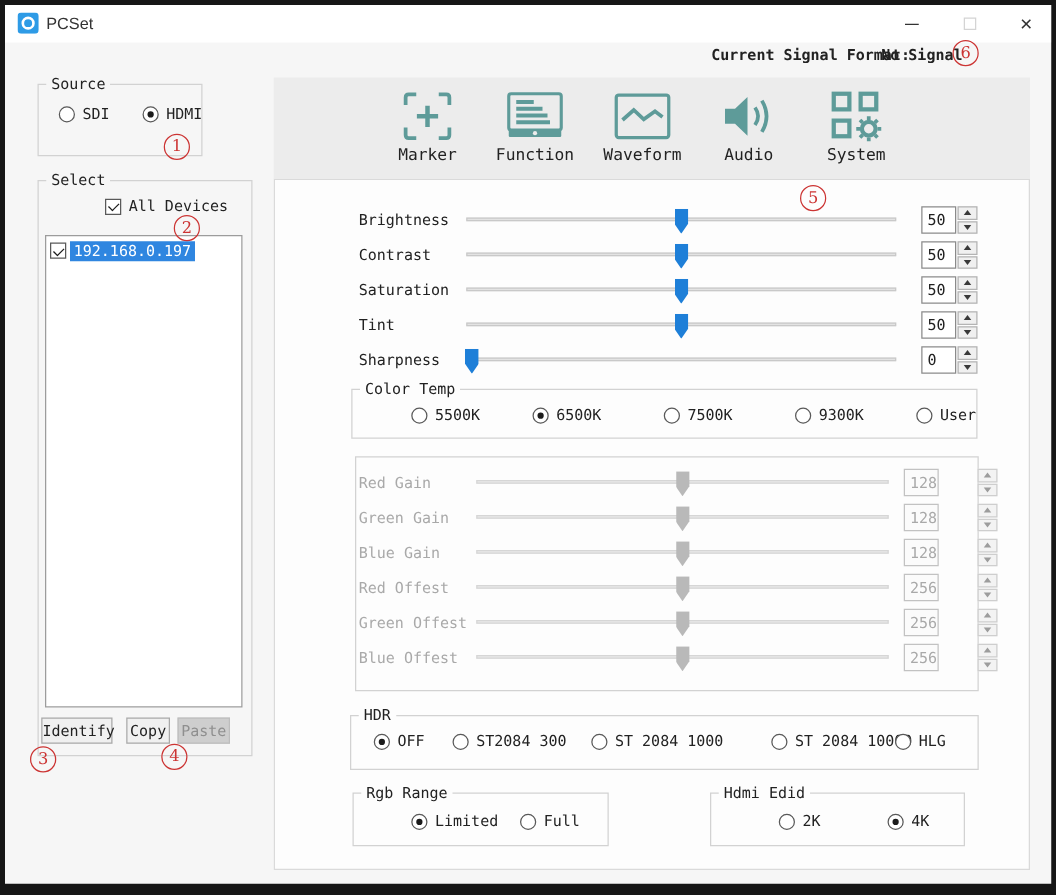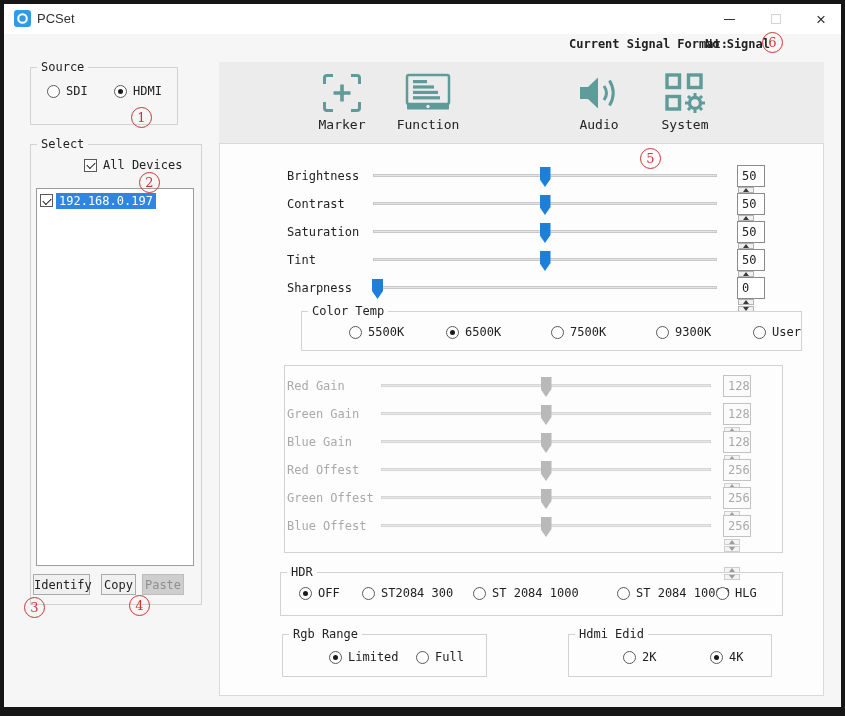--- a/index.html
+++ b/index.html
@@ -64,21 +64,21 @@
   
   .panel { position:absolute; left:215px; top:139px; width:605px; height:553px; background:#fdfdfd; border:1px solid #dadada; }
 
   .srow { position:absolute; left:0; width:100%; height:24px; }
   .slabel { position:absolute; left:67px; top:0; line-height:24px; }
   .track { position:absolute; left:153px; top:10px; width:344px; height:3px; background:#e3e3e3; border:1px solid #c9c9c9; }
   .handle { position:absolute; top:-8px; width:11px; height:20px; background:#1e7fd8;
             clip-path:polygon(0 0,100% 0,100% 60%,50% 100%,0 60%); }
   .handle.v50 { left:calc(50% - 5.5px); }
   .handle.v0 { left:-2px; }
-  .spin { position:absolute; left:517px; top:1px; display:flex; height:22px;flex-direction:column; }
+  .spin { position:absolute; left:517px; top:1px; display:flex; height:22px; }
   .spin .num { width:28px; height:22px; border:1px solid #8a8a8a; background:#fff; line-height:20px; padding-left:4px; }
   .arrows { width:16px; height:22px; display:flex; flex-direction:column; margin-left:1px; }
   .arrows span { flex:1; background:#f0f0f0; border:1px solid #b4b4b4; display:flex; align-items:center; justify-content:center; }
   .arrows span + span { margin-top:1px; }
   .au::after { content:""; border-left:3.5px solid transparent; border-right:3.5px solid transparent; border-bottom:4.5px solid #3a3a3a; }
   .ad::after { content:""; border-left:3.5px solid transparent; border-right:3.5px solid transparent; border-top:4.5px solid #3a3a3a; }
 
   .srow.dim .slabel { color:#a9a9a9; }
   .srow.dim .track { left:161px; width:330px; background:#e8e8e8; border-color:#d6d6d6; }
   .srow.dim .handle { background:#b9b9b9; }
@@ -113,21 +113,21 @@
         </span>
     <span class="winbtn btn-close">
           <span class="close-glyph">×</span>
         </span>
   </div>
 
   <span class="signal-label">Current Signal Format:</span>
   <span class="signal-value">No Signal</span>
   <span class="ann" style="left:758px; top:28px;">6</span>
 
-  <div class="group" style="left:26px; top:63px; width:148px; height:58px;">
+  <div class="group" style="left:26px; top:63px; width:132px; height:58px;">
     <span class="group-label">Source</span>
     <span class="radio-item" style="left:16px; top:16px;">
       <span class="radio"></span>
       <span class="radio-label">SDI</span>
     </span>
     <span class="radio-item" style="left:83px; top:16px;">
       <span class="radio checked"></span>
       <span class="radio-label">HDMI</span>
     </span>
   </div>
@@ -172,20 +172,29 @@
           <rect class="tf" x="10" y="8" width="14" height="3.2"></rect>
           <rect class="tf" x="10" y="13.4" width="21" height="3.2"></rect>
           <rect class="tf" x="10" y="18.8" width="25" height="3.2"></rect>
           <rect class="tf" x="10" y="24.2" width="27" height="3.2"></rect>
           <rect class="tf" x="4" y="31.5" width="42" height="6" rx="1"></rect>
           <circle cx="25" cy="34.5" r="1.7" fill="#ececec"></circle>
         </svg>
       </span>
       <div class="tlabel">Function</div>
     </div>
+    <div class="tab" style="left:257px;">
+      <span class="ticon">
+        <svg viewBox="0 0 50 40" width="50" height="40">
+          <rect class="tk" x="4" y="3" width="42" height="34" rx="2" stroke-width="2.6"></rect>
+          <path class="tk" stroke-width="3" d="M9 23 L18 15 L26 22.5 L35 16 L41 20.5"></path>
+        </svg>
+      </span>
+      <div class="tlabel">Waveform</div>
+    </div>
     <div class="tab" style="left:342px;">
       <span class="ticon">
         <svg viewBox="0 0 48 44" width="48" height="44">
           <path class="tf" d="M5 16 H13 L23 6.5 V37.5 L13 28 H5 Z"></path>
           <path class="tk" stroke-width="3" d="M29 15 Q34 22 29 29"></path>
           <path class="tk" stroke-width="3" d="M34.5 9.5 Q42 22 34.5 34.5"></path>
         </svg>
       </span>
       <div class="tlabel">Audio</div>
     </div>
@@ -265,21 +274,21 @@
           </div>
       <div class="spin">
         <span class="num">0</span>
         <span class="arrows">
               <span class="au"></span>
               <span class="ad"></span>
             </span>
       </div>
     </div>
 
-    <div class="group" style="left:61px; top:167px; width:501px; height:40px;margin-left:20px;">
+    <div class="group" style="left:61px; top:167px; width:501px; height:40px;">
       <span class="group-label on-white">Color Temp</span>
       <span class="radio-item" style="left:47px; top:13px;">
         <span class="radio"></span>
         <span class="radio-label">5500K</span>
       </span>
       <span class="radio-item" style="left:144px; top:13px;">
         <span class="radio checked"></span>
         <span class="radio-label">6500K</span>
       </span>
       <span class="radio-item" style="left:249px; top:13px;">

